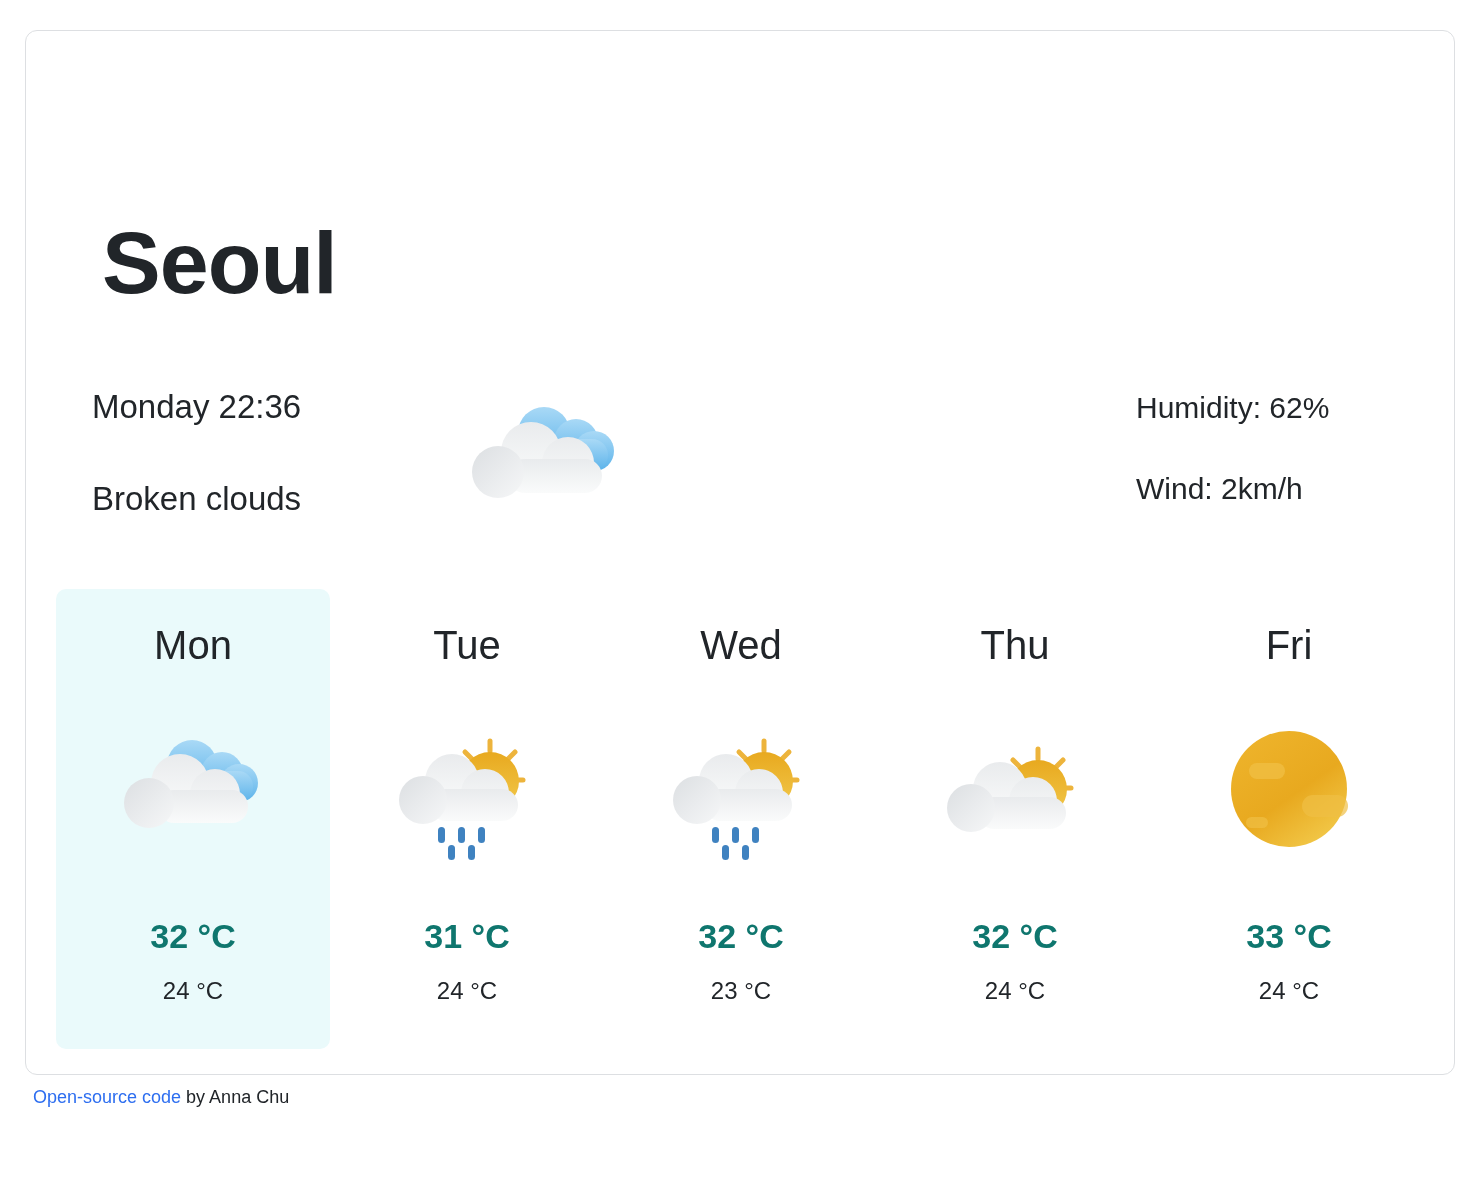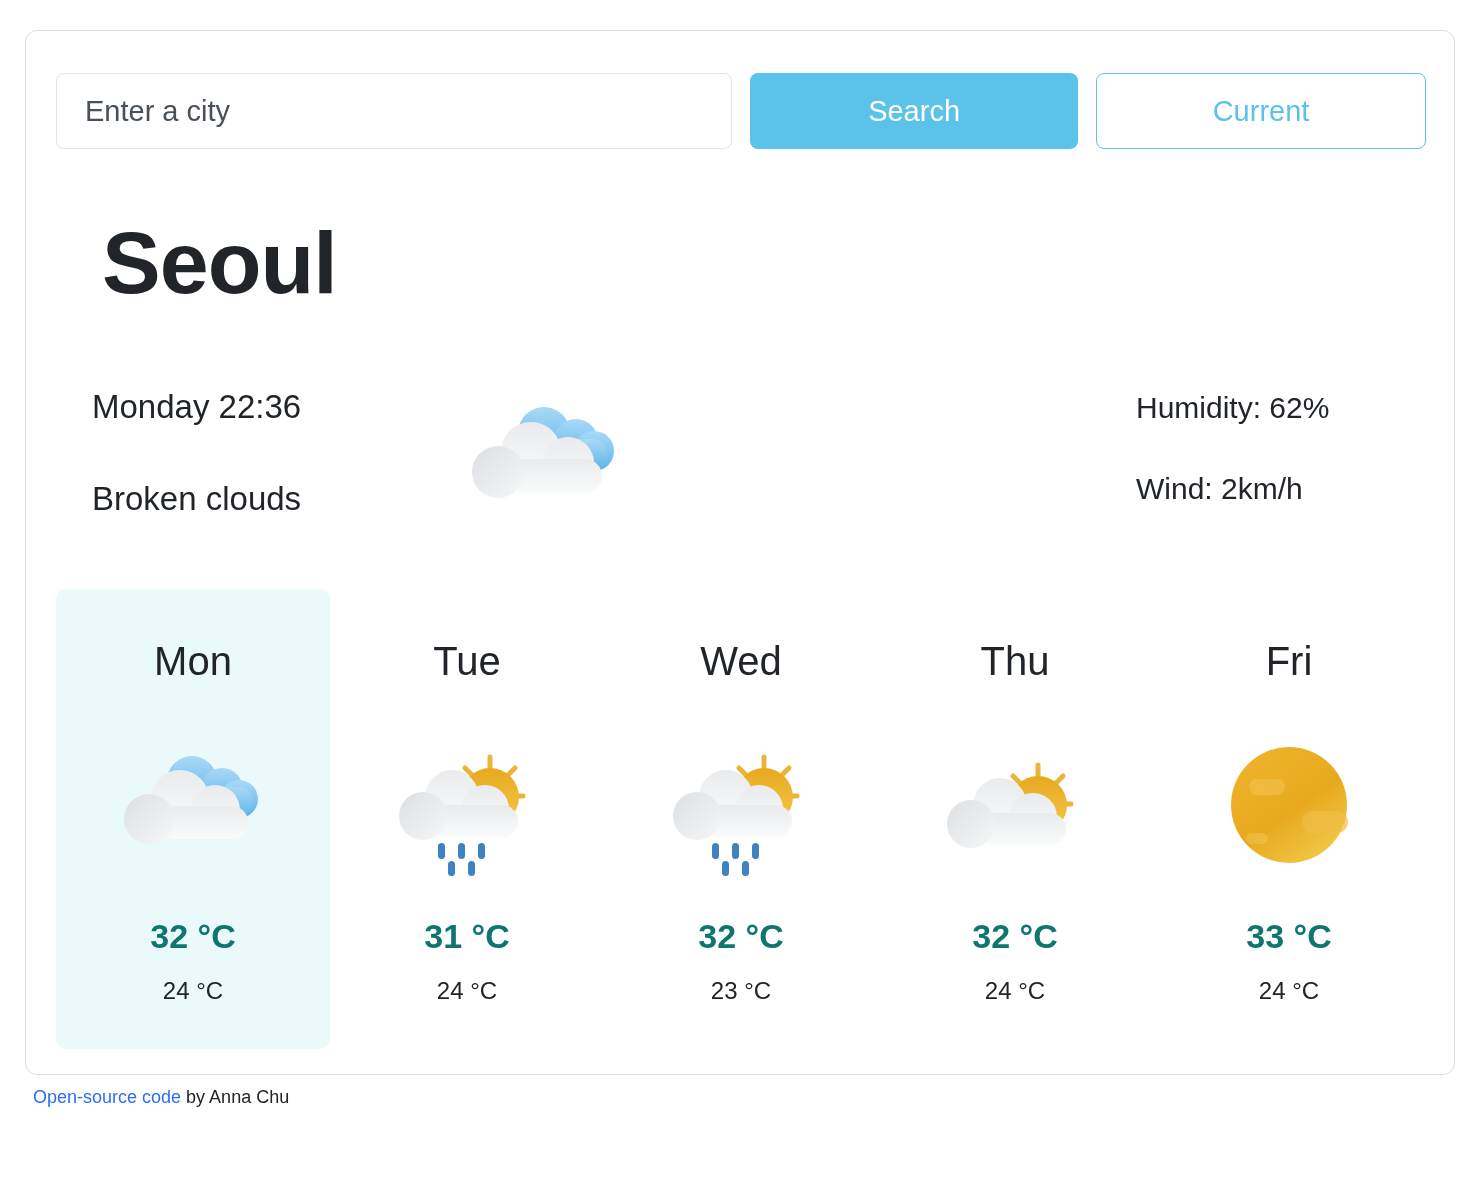--- a/index.html
+++ b/index.html
@@ -175,21 +175,21 @@
     height: 460px;
     display: flex;
   }
 
   .day-card {
     flex: 1 1 0;
     display: flex;
     flex-direction: column;
     align-items: center;
     border-radius: 10px;
-    padding-top: 52px;
+    padding-top: 36px;
     position: relative;
   }
   .day-card.active { background: #eafafb; }
 
   .day-label {
     font-size: 40px;
     line-height: 1;
     color: #212529;
   }
 
@@ -235,25 +235,20 @@
     cursor: pointer;
   }
 </style>
 </head>
 <body>
 
 <div id="app">
 
   <div class="weather-card">
 
-    <div class="search-row">
-      <input class="search-input" type="text" placeholder="Enter a city" style="">
-      <button class="btn-search">Search</button>
-      <button class="btn-current">Current</button>
-    </div>
 
     <h1 class="city-name">Seoul</h1>
 
     <div class="current-row">
 
       <div class="cc-left">
         <div class="cc-time">Monday 22:36</div>
         <div class="cc-desc">Broken clouds</div>
       </div>
 

